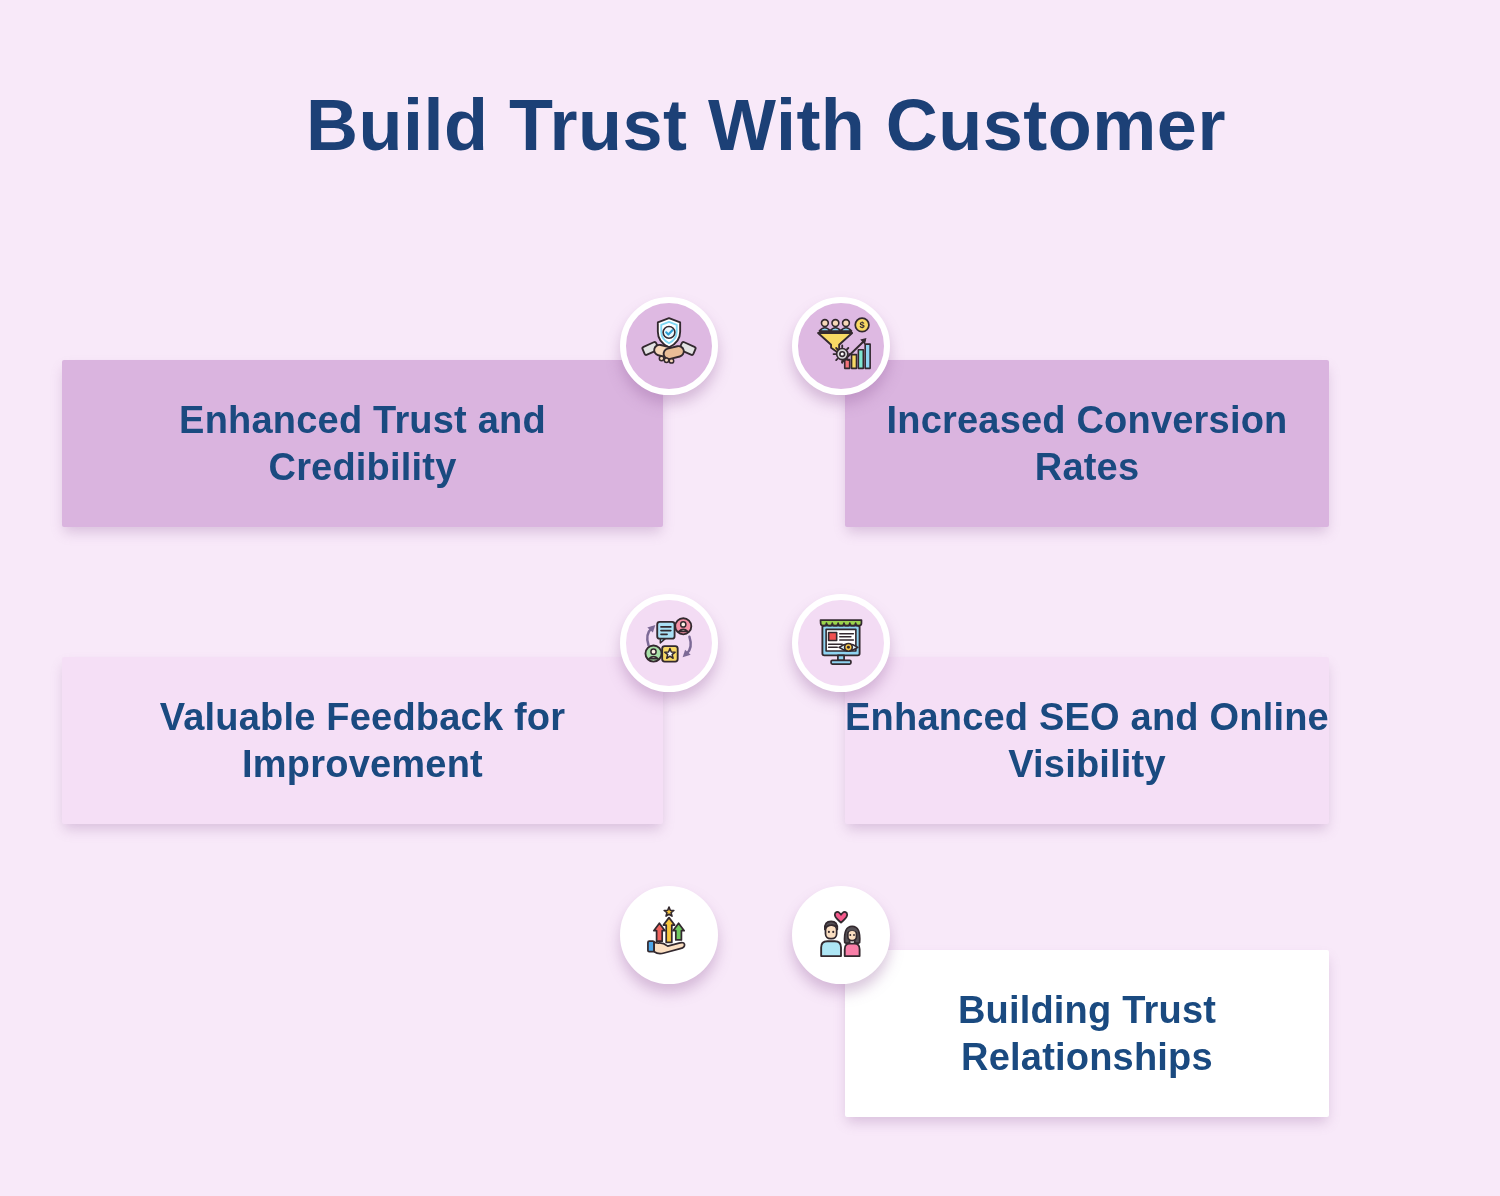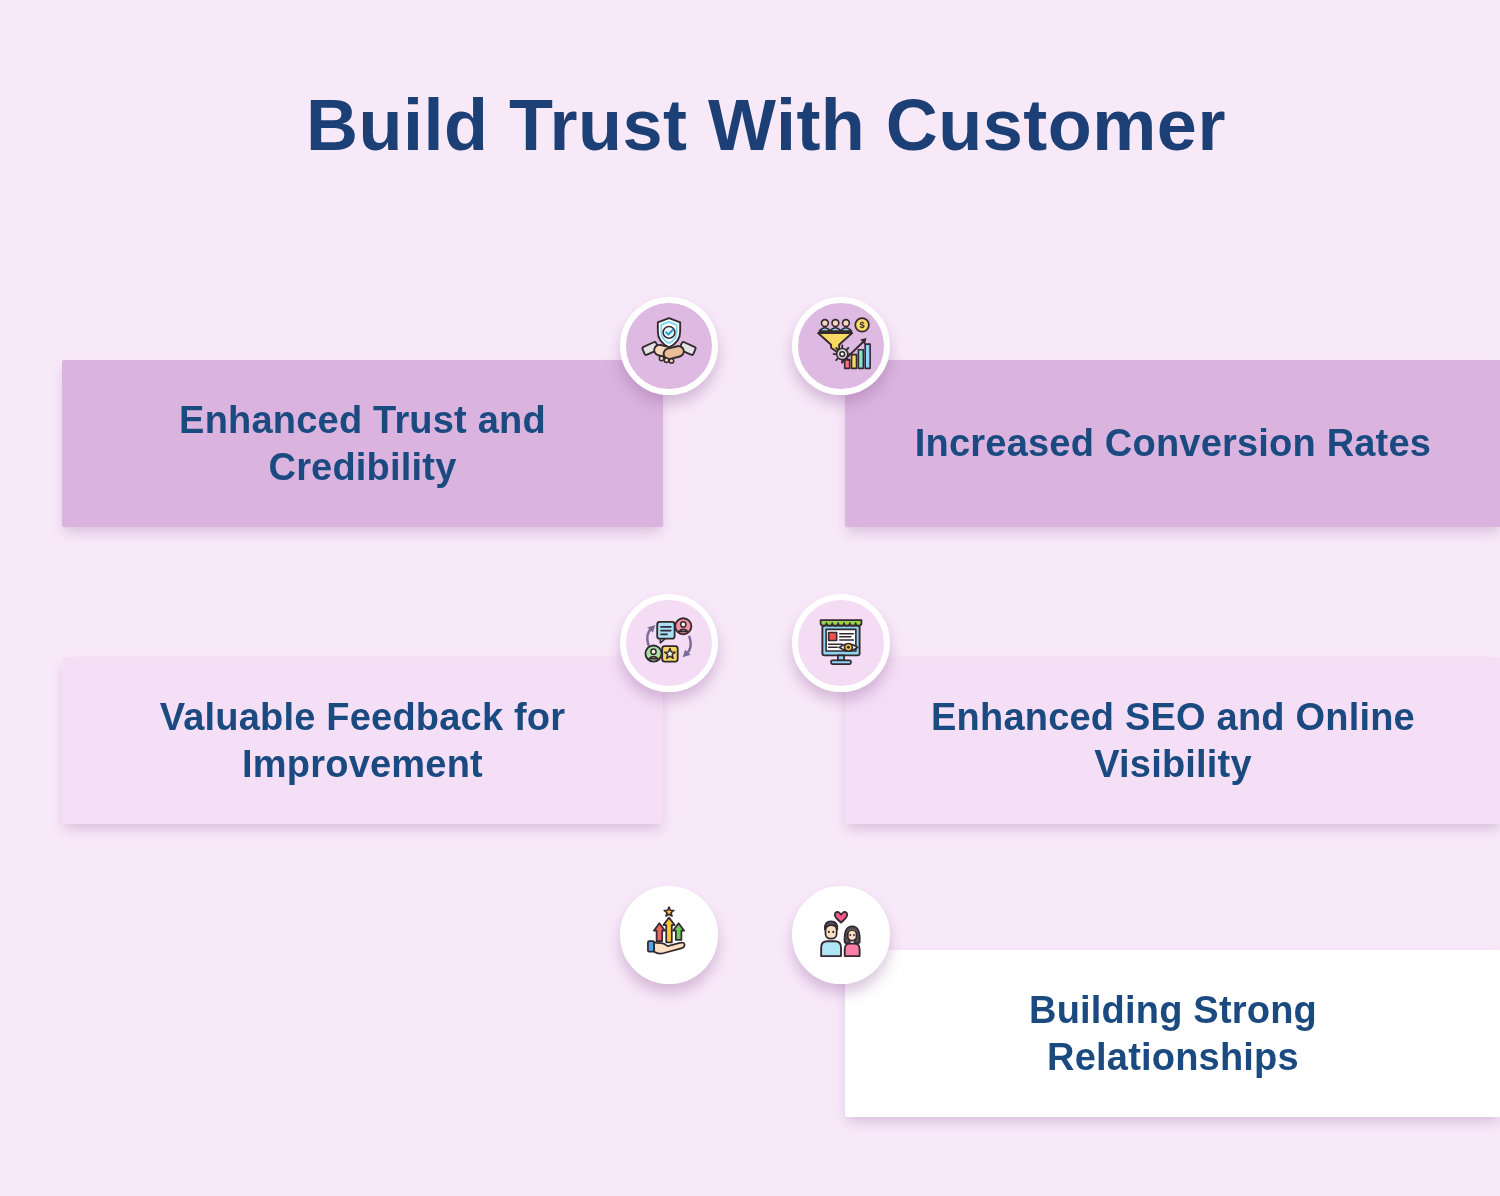--- a/index.html
+++ b/index.html
@@ -23,21 +23,21 @@
     position:absolute;top:74px;left:0;width:100%;margin:16px;
     text-align:center;font-size:72px;font-weight:700;line-height:70px;
     letter-spacing:.5px;color:var(--title-text);
   }
   .card{
     position:absolute;height:167px;border-radius:2px;
     display:flex;align-items:center;justify-content:center;
     box-shadow:0 7px 12px -2px rgba(146,95,156,.30);
   }
   .card.left{left:62px;width:601px}
-  .card.right{left:845px;width:656px}
+  .card.right{left:845px;width:484px}
   .row1{top:360px;background:var(--card-row1)}
   .row2{top:657px;background:var(--card-row2)}
   .row3{top:950px;background:var(--card-row3)}
   .label{
     margin:0;text-align:center;color:var(--card-text);
     font-size:38px;font-weight:600;line-height:1.22;letter-spacing:.2px;
   }
   .card-trust .label{max-width:460px}
   .card-feedback .label{max-width:500px}
   .card-seo .label{max-width:520px}
@@ -71,21 +71,21 @@
   </section>
 
   <section class="card right row2 card-seo">
     <p class="label">Enhanced SEO and Online Visibility</p>
   </section>
   <section class="card left row2 card-feedback">
     <p class="label">Valuable Feedback for Improvement</p>
   </section>
 
   <section class="card right row3 card-relationships">
-    <p class="label">Building Strong Relationships</p>
+    <p class="label">Building Trust Relationships</p>
   </section>
 
   <div class="badge bleft y1">
     <svg viewBox="0 0 100 100" width="62" height="62" aria-hidden="true">
       <g stroke="#33292f" stroke-width="3" stroke-linejoin="round" stroke-linecap="round">
         <rect x="8" y="47" width="24" height="14" rx="3" fill="#e3e3e3" transform="rotate(-24 20 54)"></rect>
         <rect x="68" y="47" width="24" height="14" rx="3" fill="#e3e3e3" transform="rotate(24 80 54)"></rect>
         <path d="M50 5 L68 12 V27 Q68 44 50 52 Q32 44 32 27 V12 Z" fill="#ffffff"></path>
         <path d="M50 11 L62.5 16 V27 Q62.5 39 50 45.5 Q37.5 39 37.5 27 V16 Z" fill="none" stroke="#7fd7f2"></path>
         <circle cx="50" cy="28" r="9.5" fill="#eaf8fd" stroke-width="2.6"></circle>

